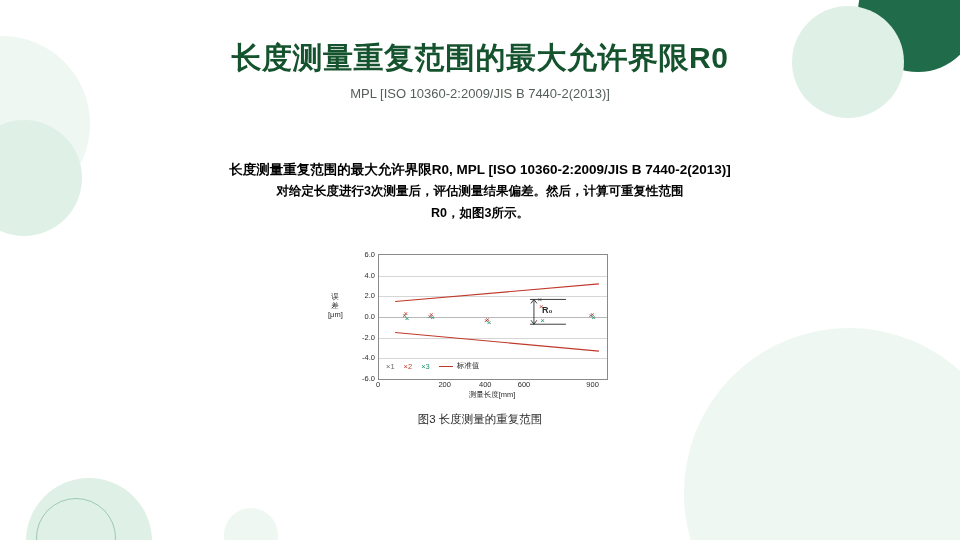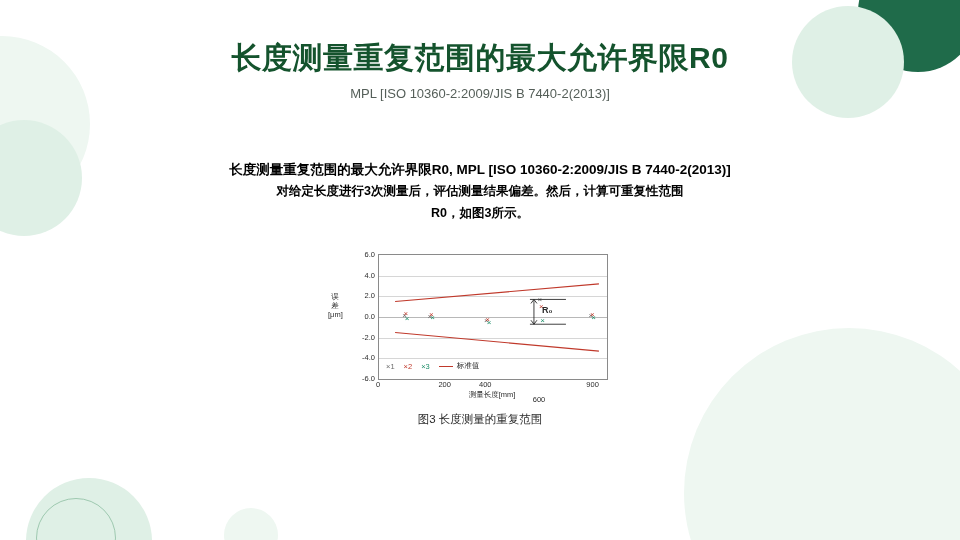--- a/index.html
+++ b/index.html
@@ -305,21 +305,21 @@
             <line x1="151.94117647058823" y1="65.23333333333333" x2="154.94117647058823" y2="69.23333333333333" stroke="#2b2b2b" stroke-width="0.9"></line>
             <line x1="157.94117647058823" y1="65.23333333333333" x2="154.94117647058823" y2="69.23333333333333" stroke="#2b2b2b" stroke-width="0.9"></line>
           </svg>
           <div class="r0-annot" style="left: 162.941px; top: 50.3167px;">R₀</div>
         </div>
 
       <div class="xtick-wrap" id="xtick-wrap">
           <div class="xtick-lbl" style="left: 0px;">0</div>
           <div class="xtick-lbl" style="left: 53.6471px; margin-left: 13px;">200</div>
           <div class="xtick-lbl" style="left: 107.294px;">400</div>
-          <div class="xtick-lbl" style="left: 161px; margin-top: 15px;">600</div>
+          <div class="xtick-lbl" style="left: 146px;">600</div>
           <div class="xtick-lbl" style="left: 214.588px;">900</div>
         </div>
 
       <div class="xlabel">测量长度[mm]</div>
 
       <div class="legend">
         <span class="legend-item lg-x1">×1</span>
         <span class="legend-item lg-x2">×2</span>
         <span class="legend-item lg-x3">×3</span>
         <span class="legend-item">

